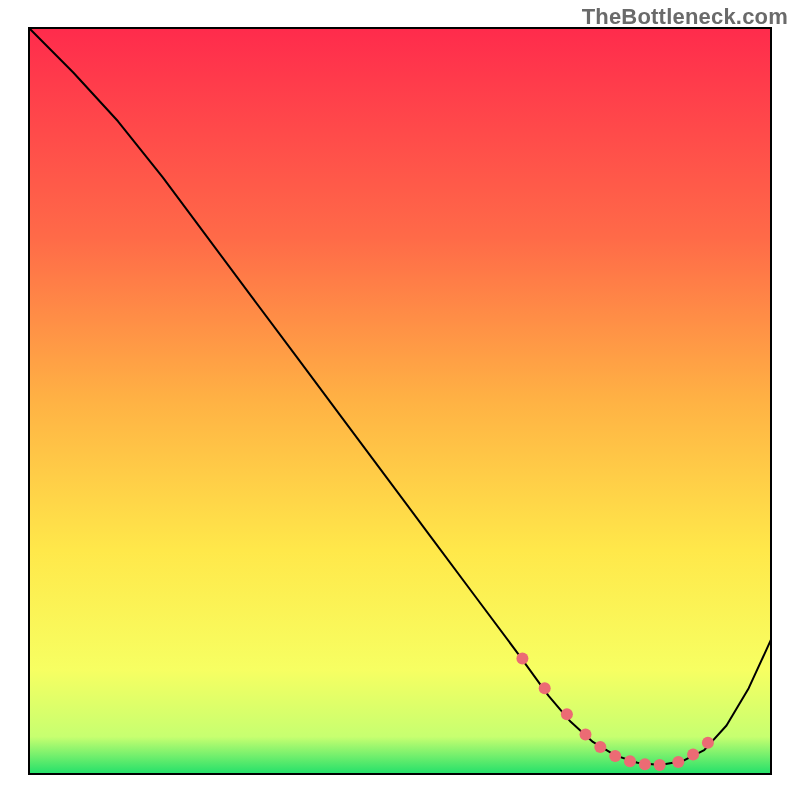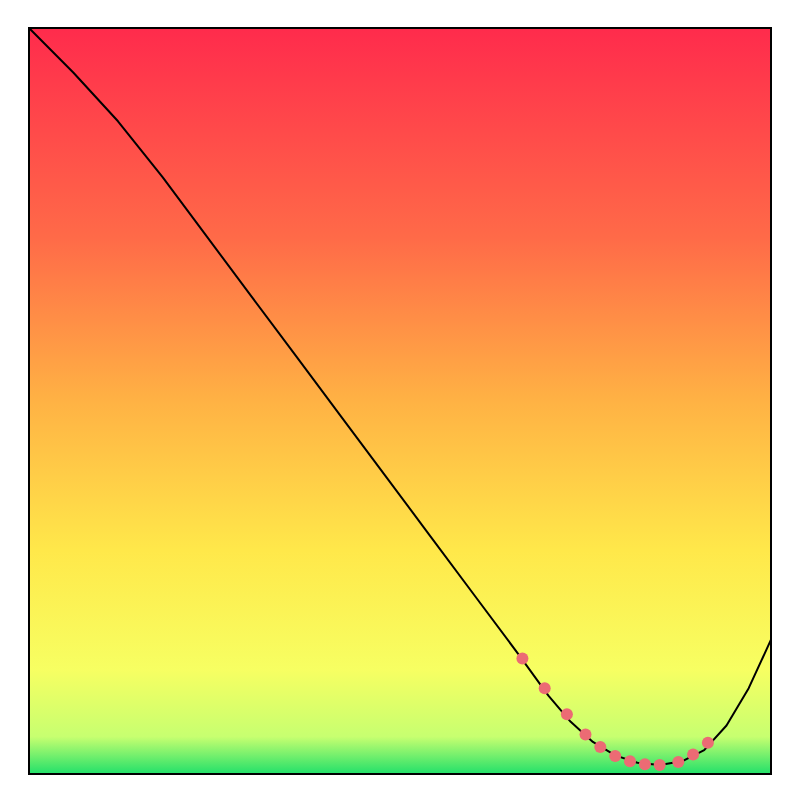--- a/index.html
+++ b/index.html
@@ -26,20 +26,21 @@
     letter-spacing: 0.2px;
     z-index: 10;
   }
   svg {
     display: block;
   }
 </style>
 </head>
 <body>
 <div class="container">
+  <div class="watermark">TheBottleneck.com</div>
 
   <svg id="chart-svg" width="800" height="800" viewBox="0 0 800 800">
     <defs>
       <linearGradient id="bg-grad" x1="0" y1="0" x2="0" y2="1">
         <stop id="g0" offset="0%" stop-color="#ff2b4c"></stop>
         <stop id="g1" offset="28%" stop-color="#ff6a48"></stop>
         <stop id="g2" offset="50%" stop-color="#ffb244"></stop>
         <stop id="g3" offset="70%" stop-color="#ffe84a"></stop>
         <stop id="g4" offset="86%" stop-color="#f7ff62"></stop>
         <stop id="g5" offset="95%" stop-color="#c7ff70"></stop>

